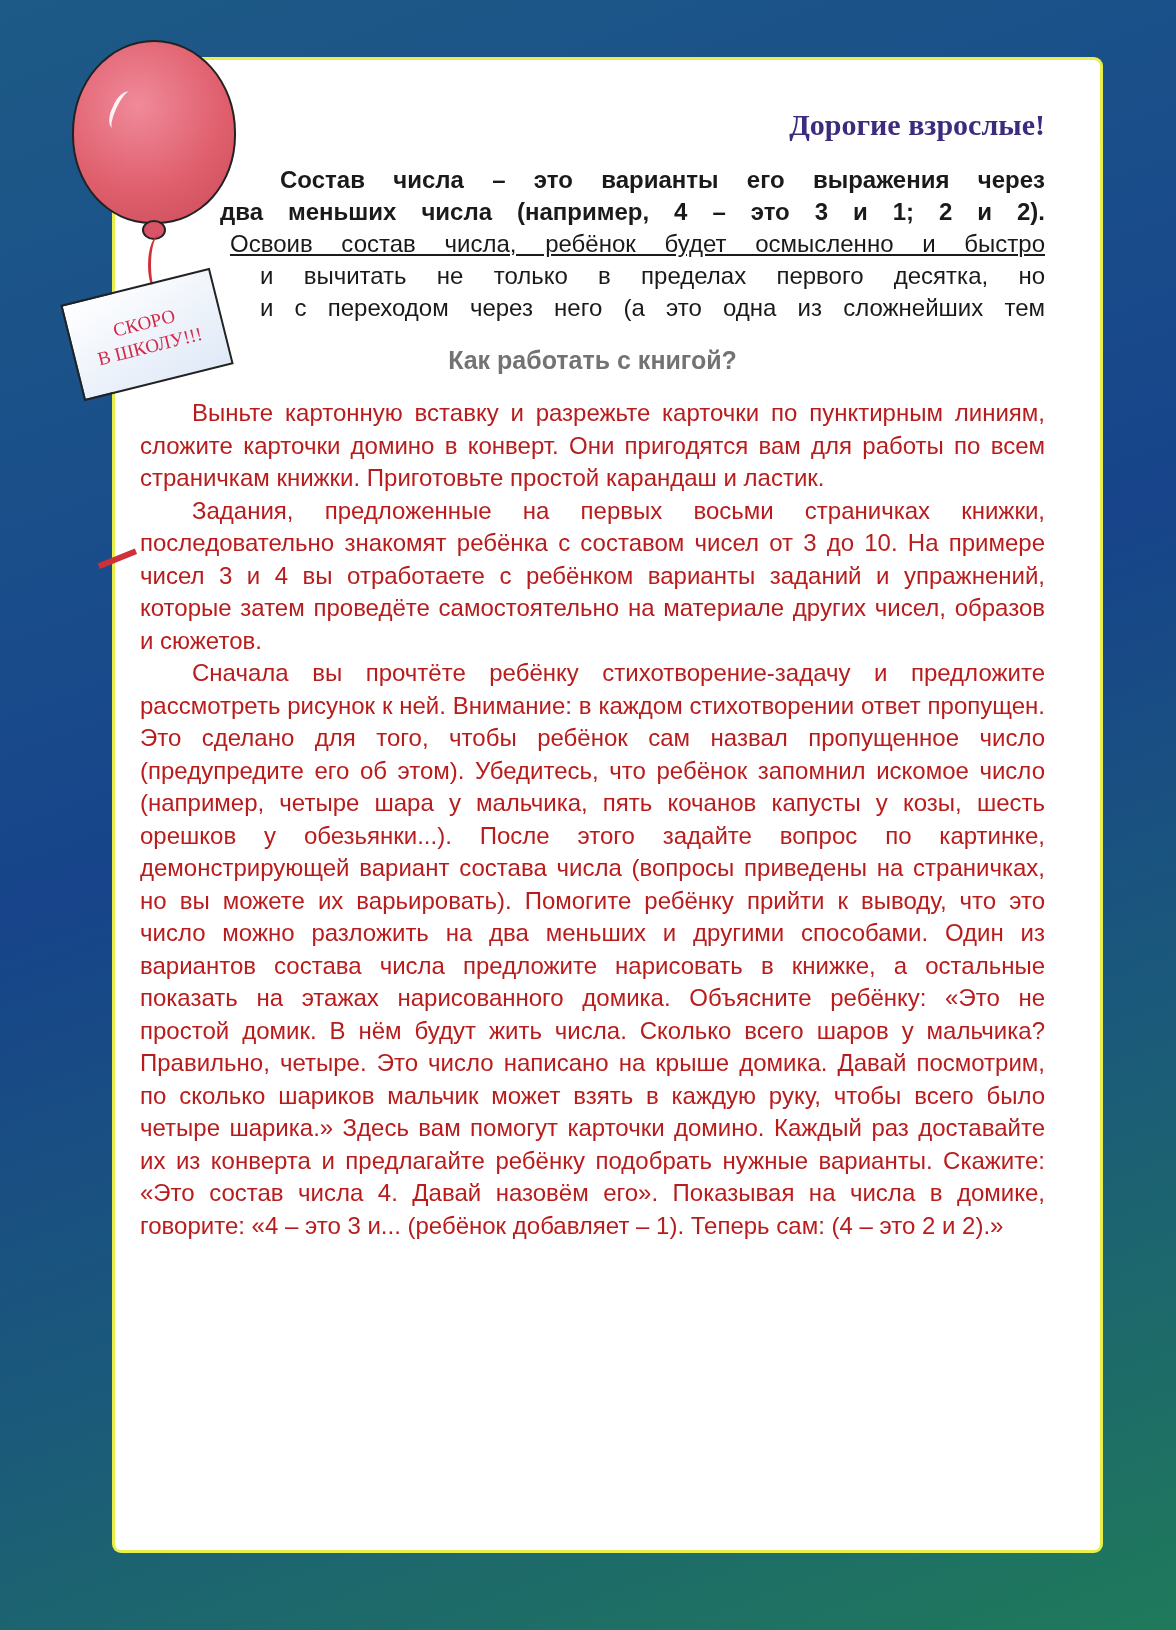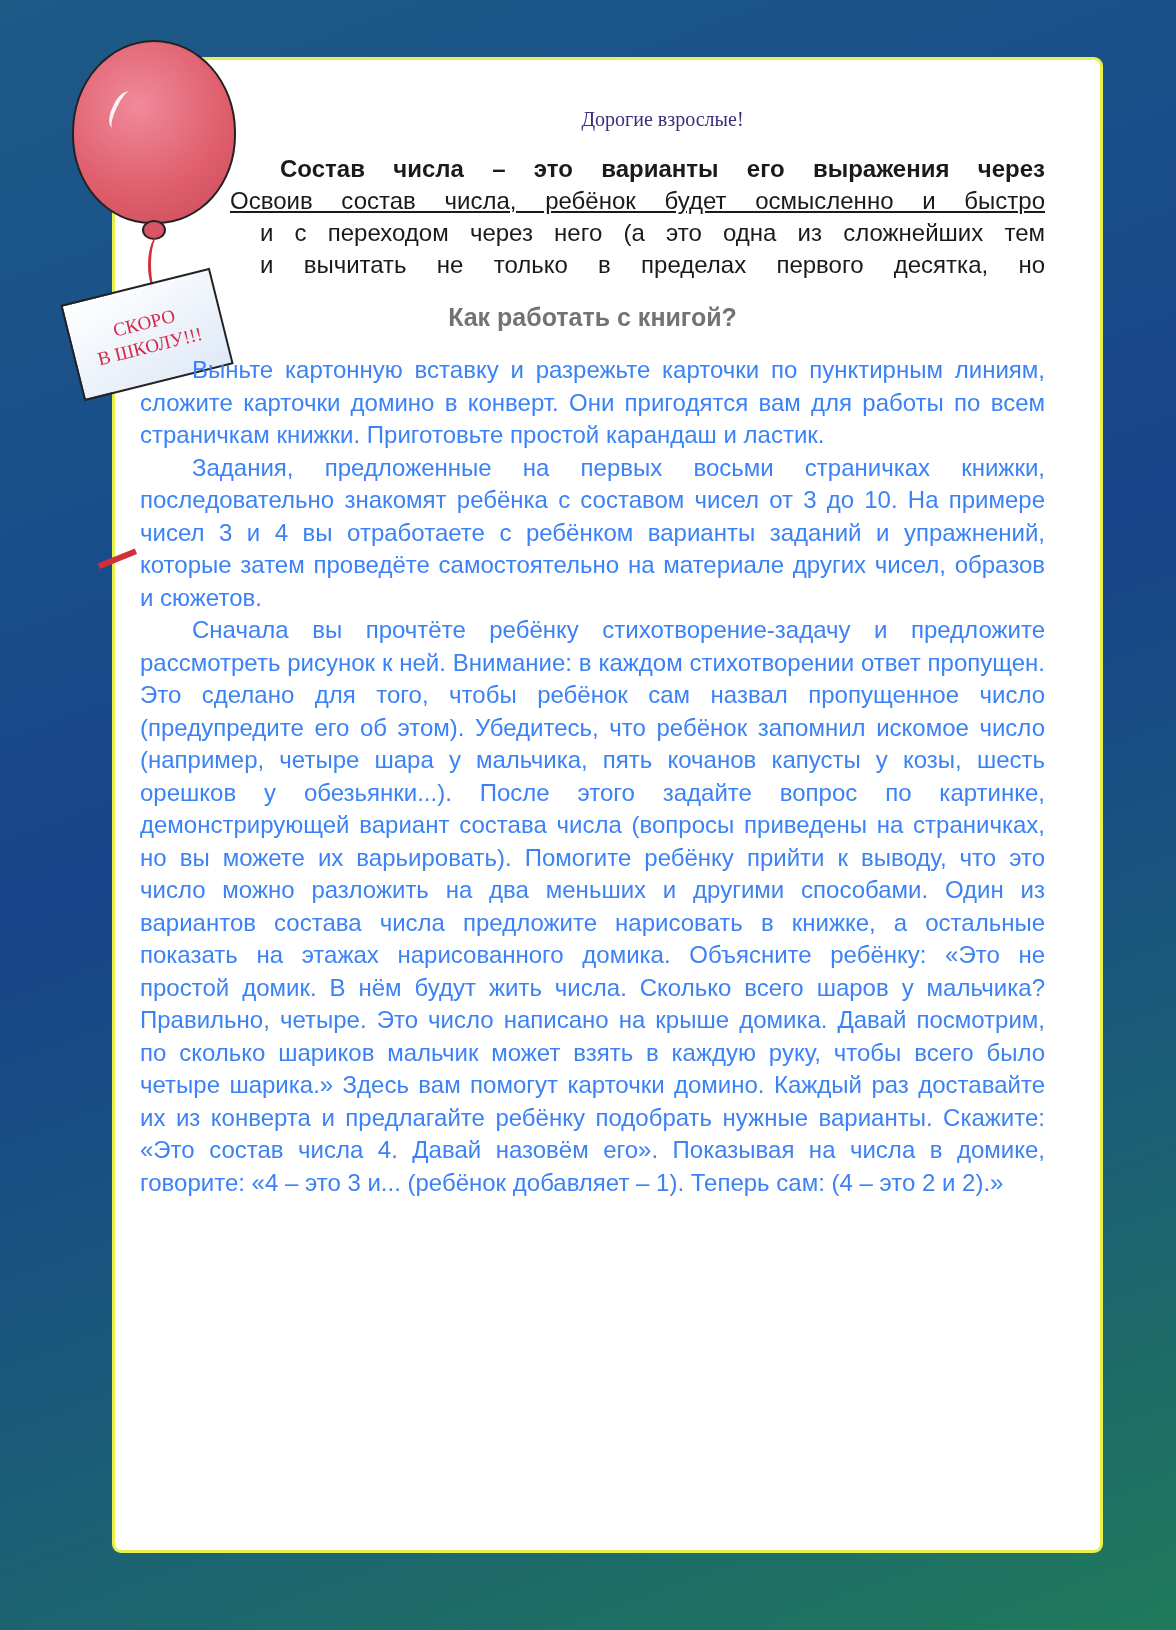--- a/index.html
+++ b/index.html
@@ -39,36 +39,36 @@
     border:2px solid #222; transform:rotate(-14deg);
     display:flex; flex-direction:column; align-items:center; justify-content:center;
     font-family:"Liberation Serif", serif; color:#d42a4a; font-size:19px; line-height:24px;
   }
   .ribbon {
     position:absolute; left:-28px; top:255px; width:40px; height:6px;
     background:#d0303a; transform:rotate(-8deg);
   }
   .content { position:absolute; left:140px; top:108px; width:905px; }
   .title {
-    text-align:center; font-family:"Liberation Serif", serif; font-weight:normal;
-    font-size:20px; color:#3d2b7e; margin-left:140px; margin-bottom:22px;
+    text-align:right; font-family:"Liberation Serif", serif; font-weight:bold;
+    font-size:30px; color:#3d2b7e; margin-left:140px; margin-bottom:22px;
   }
   .intro { margin-left:80px; font-size:24px; line-height:32px; color:#1a1a1a;margin-top:12px; }
   .intro .bold { font-weight:bold; text-align:justify; text-align-last:justify; }
   .intro .bold.first { padding-left:60px; }
   .intro .normal { text-align:justify; }
   .intro .l { display:block; }
   .intro .indent1 { padding-left:10px;text-decoration:underline; }
   .intro .indent2 { padding-left:40px; }
   .intro .neg { margin-left:-20px; }
   .subtitle {
     text-align:center; font-weight:bold; font-size:25px; color:#737373;
     margin:22px 0 22px 0;
   }
-  .body-text { font-size:24px; line-height:32.5px; color:#3b82f6; }
+  .body-text { font-size:24px; line-height:32.5px; color:#b91c1c; }
   .body-text p { margin:0; text-indent:52px; text-align:justify; }
 </style>
 </head>
 <body>
 
 <div class="page"></div>
 
 <div class="balloon-wrap">
   <div class="balloon">
     <div class="balloon-shine"></div>
@@ -80,23 +80,24 @@
     <span>СКОРО</span>
     <span>В ШКОЛУ!!!</span>
   </div>
 </div>
 
 <div class="content">
   <div class="title">Дорогие взрослые!</div>
 
   <div class="intro">
     <span class="l bold first">Состав числа – это варианты его выражения через</span>
+    <span class="l bold">два меньших числа (например, 4 – это 3 и 1; 2 и 2).</span>
     <span class="l normal indent1" style="text-align-last:justify;">Освоив состав числа, ребёнок будет осмысленно и быстро</span>
+    <span class="l normal indent2" style="text-align-last:justify;">и вычитать не только в пределах первого десятка, но</span>
     <span class="l normal indent2" style="text-align-last:justify;">и с переходом через него (а это одна из сложнейших тем</span>
-    <span class="l normal indent2" style="text-align-last:justify;">и вычитать не только в пределах первого десятка, но</span>
   </div>
 
   <div class="subtitle">Как работать с книгой?</div>
 
   <div class="body-text">
     <p>Выньте картонную вставку и разрежьте карточки по пунктирным линиям, сложите карточки домино в конверт. Они пригодятся вам для работы по всем страничкам книжки. Приготовьте простой карандаш и ластик.</p>
     <p>Задания, предложенные на первых восьми страничках книжки, последовательно знакомят ребёнка с составом чисел от 3 до 10. На примере чисел 3 и 4 вы отработаете с ребёнком варианты заданий и упражнений, которые затем проведёте самостоятельно на материале других чисел, образов и сюжетов.</p>
     <p>Сначала вы прочтёте ребёнку стихотворение-задачу и предложите рассмотреть рисунок к ней. Внимание: в каждом стихотворении ответ пропущен. Это сделано для того, чтобы ребёнок сам назвал пропущенное число (предупредите его об этом). Убедитесь, что ребёнок запомнил искомое число (например, четыре шара у мальчика, пять кочанов капусты у козы, шесть орешков у обезьянки...). После этого задайте вопрос по картинке, демонстрирующей вариант состава числа (вопросы приведены на страничках, но вы можете их варьировать). Помогите ребёнку прийти к выводу, что это число можно разложить на два меньших и другими способами. Один из вариантов состава числа предложите нарисовать в книжке, а остальные показать на этажах нарисованного домика. Объясните ребёнку: «Это не простой домик. В нём будут жить числа. Сколько всего шаров у мальчика? Правильно, четыре. Это число написано на крыше домика. Давай посмотрим, по сколько шариков мальчик может взять в каждую руку, чтобы всего было четыре шарика.» Здесь вам помогут карточки домино. Каждый раз доставайте их из конверта и предлагайте ребёнку подобрать нужные варианты. Скажите: «Это состав числа 4. Давай назовём его». Показывая на числа в домике, говорите: «4 – это 3 и... (ребёнок добавляет – 1). Теперь сам: (4 – это 2 и 2).»</p>
   </div>
 </div>

